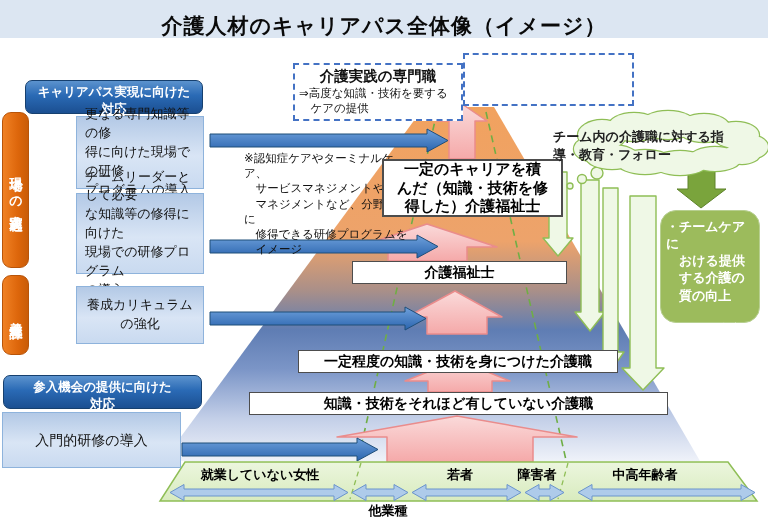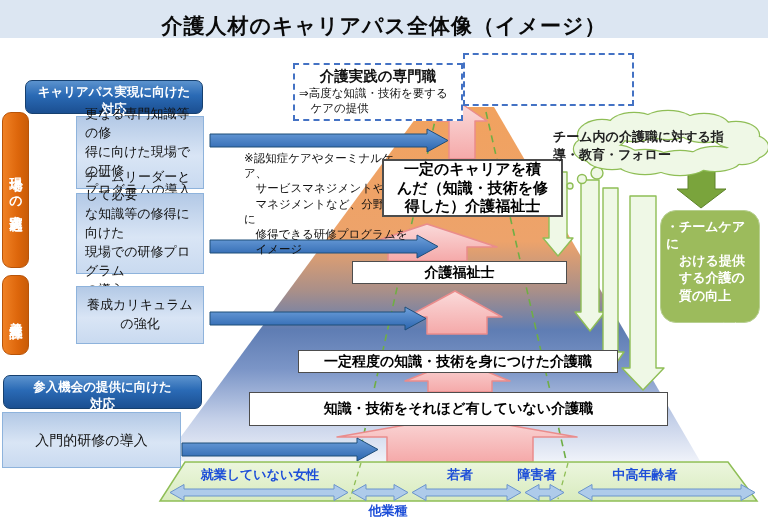--- a/index.html
+++ b/index.html
@@ -32,21 +32,21 @@
   .note{font-size:11.5px;color:#101010;line-height:1.32;}
   
   .lvl{background:#fff;border:2px solid #4d4d4d;box-sizing:border-box;color:#000;font-weight:bold;
     display:flex;align-items:center;justify-content:center;text-align:center;}
   
   .outcome{background:#9cbb5c;border:1px solid #b7cf90;color:#fff;font-weight:bold;font-size:13px;
     line-height:1.32;box-sizing:border-box;padding:7px 5px;}
   
   .cloud-text{font-size:13px;font-weight:bold;color:#222;line-height:1.35;}
   
-  .banner-label{font-size:13px;font-weight:600;color:#1d4ed8;transform:translateX(-50%);white-space:nowrap;}
+  .banner-label{font-size:13px;font-weight:600;color:#000000;transform:translateX(-50%);white-space:nowrap;}
 </style>
 </head>
 <body>
 
 <div id="stage">
 
   <svg class="abs" style="left:0;top:0;z-index:1;" width="768" height="518" viewBox="0 0 768 518">
     <defs>
       <linearGradient id="pyr" x1="0" y1="0" x2="0" y2="1">
         <stop offset="0" stop-color="#F1A25F"></stop>
@@ -179,21 +179,21 @@
 　サービスマネジメントや組織
 　マネジメントなど、分野ごとに
 　修得できる研修プログラムを
 　イメージ</div>
 
   <div class="abs lvl pre" style="left:382px;top:159px;width:181px;height:58px;font-size:15px;line-height:1.25;z-index:2;">一定のキャリアを積
 んだ（知識・技術を修
 得した）介護福祉士</div>
   <div class="abs lvl" style="left:352px;top:261px;width:215px;height:23px;font-size:14px;border-width:1.5px;z-index:2;text-align:center;">介護福祉士</div>
   <div class="abs lvl" style="left:298px;top:334px;width:320px;height:23px;font-size:14px;border-width:1.5px;z-index:2;margin-top:16px;">一定程度の知識・技術を身につけた介護職</div>
-  <div class="abs lvl" style="left:249px;top:392px;width:419px;height:34px;font-size:14px;border-width:1.5px;z-index:2;">知識・技術をそれほど有していない介護職</div>
+  <div class="abs lvl" style="left:249px;top:392px;width:419px;height:23px;font-size:14px;border-width:1.5px;z-index:2;">知識・技術をそれほど有していない介護職</div>
 
   <div class="abs cloud-text pre" style="left:553px;top:128px;width:180px;z-index:2;">チーム内の介護職に対する指
 導・教育・フォロー</div>
 
   <div class="abs outcome pre" style="left:660px;top:210px;width:100px;height:113px;z-index:2;border-radius:16px;">・チームケアに
 　おける提供
 　する介護の
 　質の向上
 
 ・人材の定着

